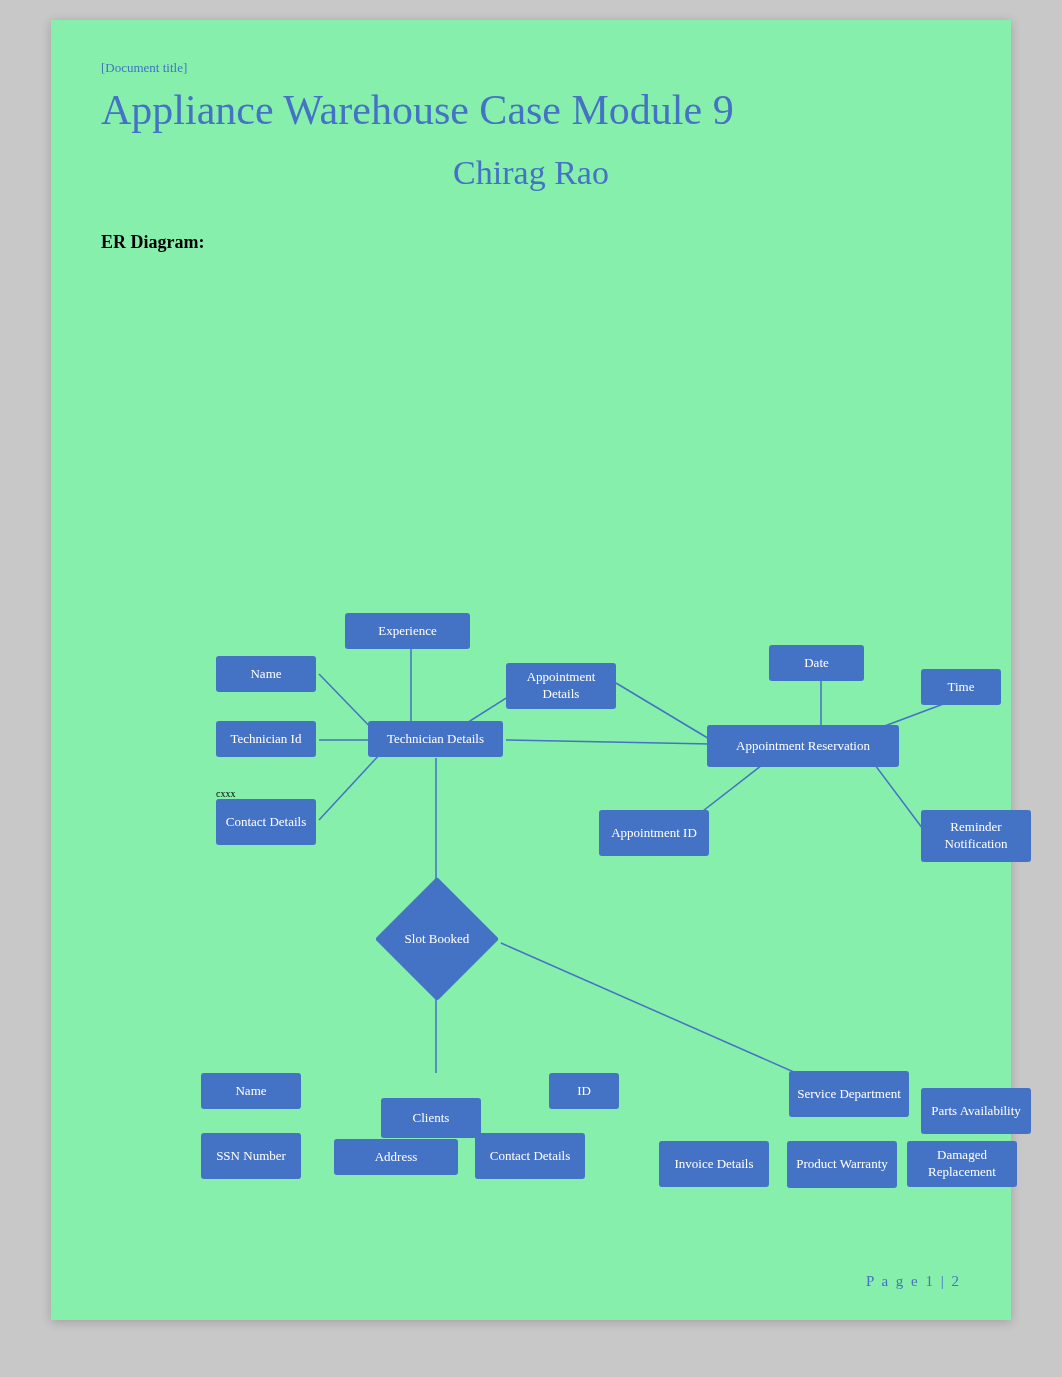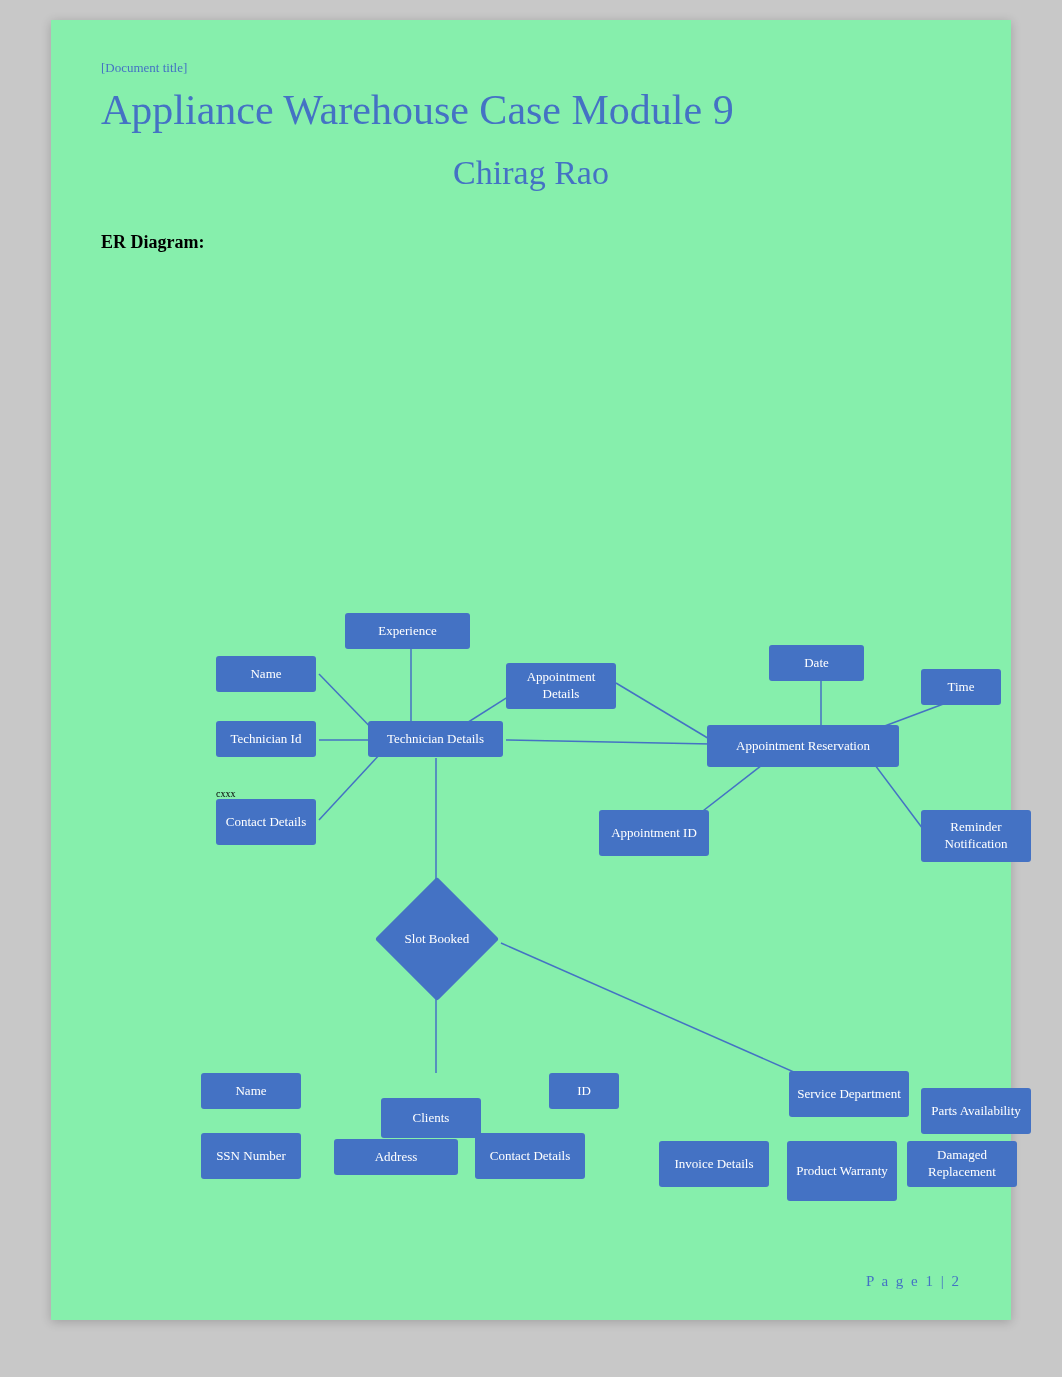--- a/index.html
+++ b/index.html
@@ -248,21 +248,21 @@
     <div class="node" style="left:374px; top:880px; width:110px; height:46px;">
       <span>Contact
 Details</span>
     </div>
 
     <div class="node" style="left:558px; top:888px; width:110px; height:46px;">
       <span>Invoice
 Details</span>
     </div>
 
-    <div class="node" style="left:686px; top:888px; width:110px; height:60px;">
+    <div class="node" style="left:686px; top:888px; width:110px; height:47px;">
       <span>Product
 Warranty</span>
     </div>
 
     <div class="node" style="left:806px; top:888px; width:110px; height:46px;">
       <span>Damaged
 Replacement</span>
     </div>
 
   </div>

